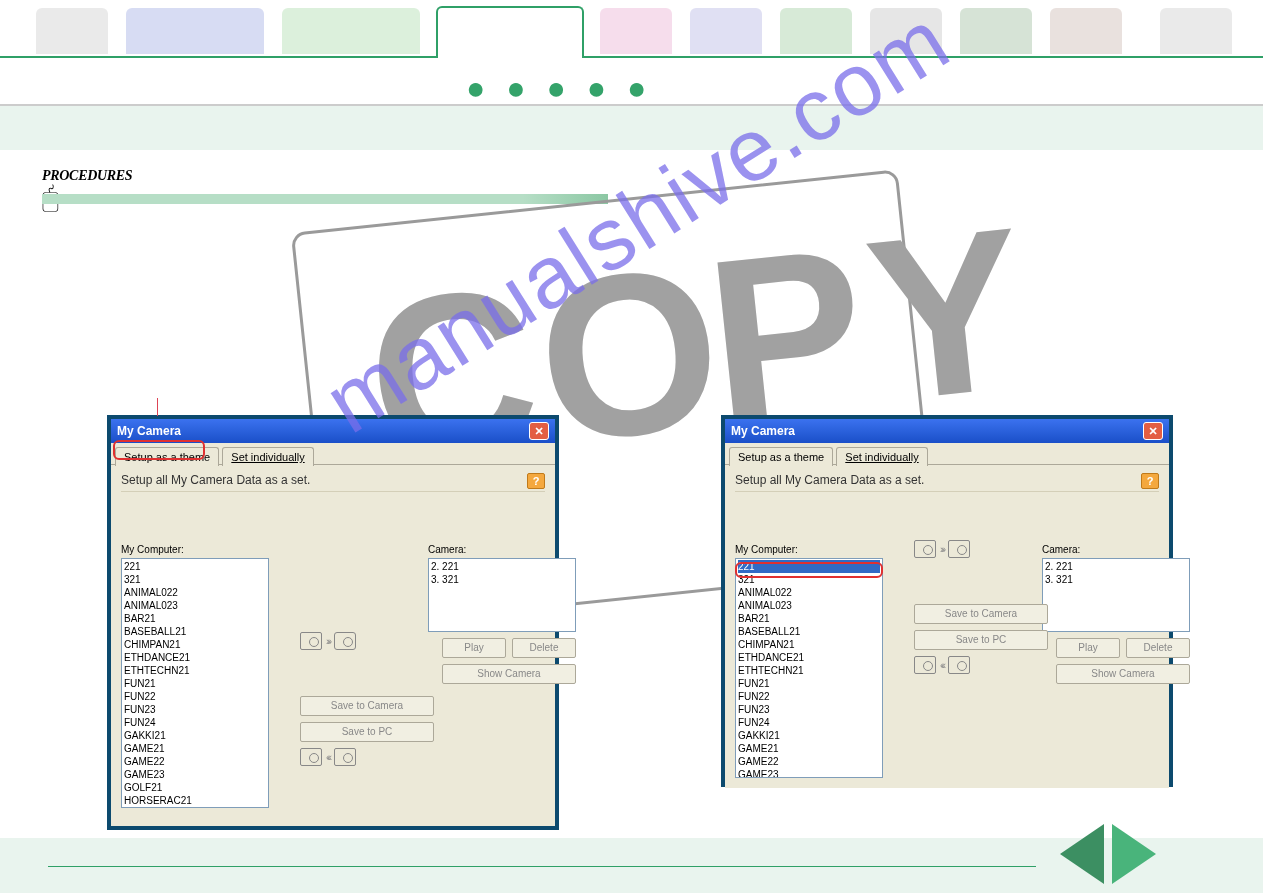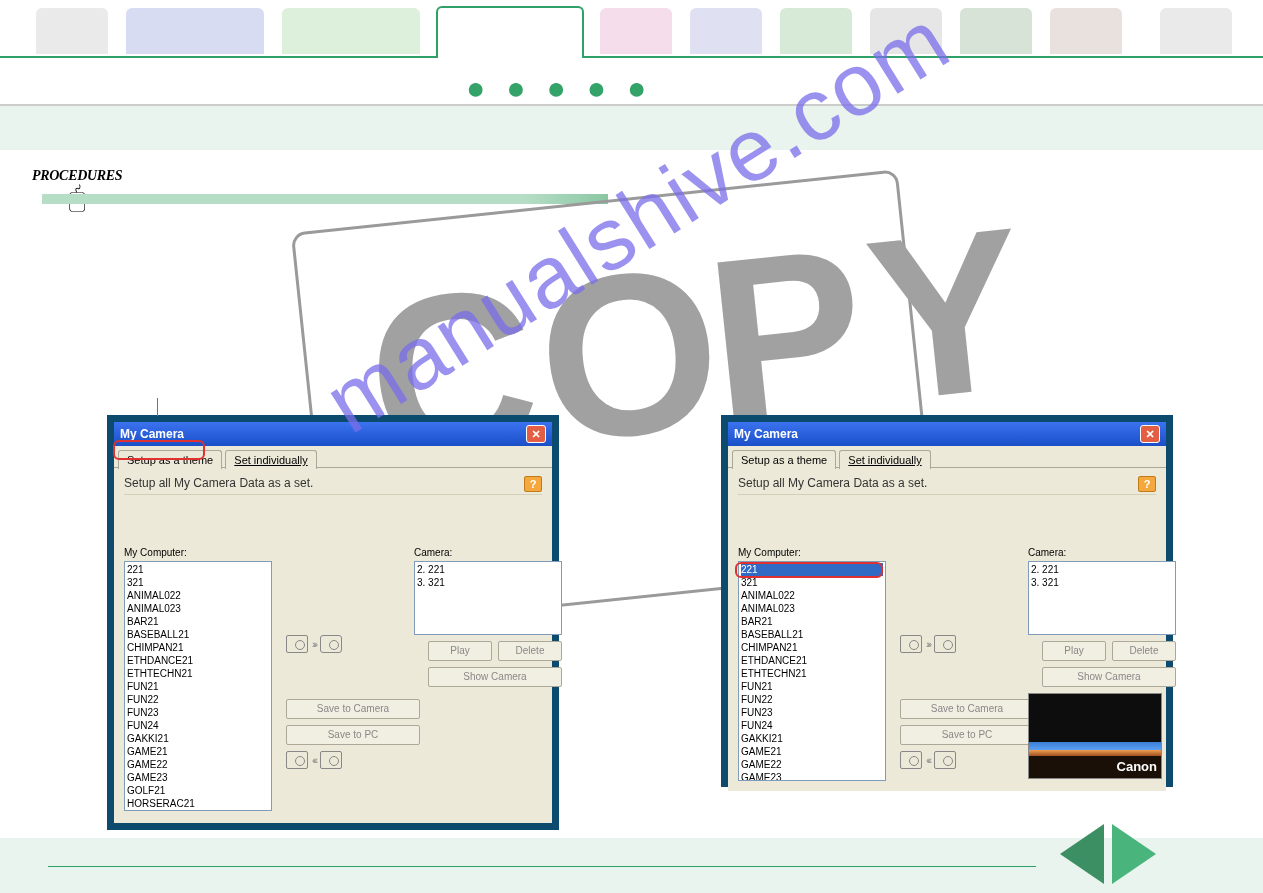--- a/index.html
+++ b/index.html
@@ -22,52 +22,52 @@
 
   .rule1 { position:absolute; left:0; top:56px; width:100%; height:2px; background:#2fa067; }
   .active-mask { position:absolute; left:438px; top:54px; width:144px; height:6px; background:#fff; z-index:6; }
 
   .dots { position:absolute; left:466px; top:70px; color:#34a36a; font-size:32px; letter-spacing:6px; font-weight:bold; }
 
   .rule2 { position:absolute; left:0; top:104px; width:100%; height:2px; background:#ccc; }
   .mint-band { position:absolute; left:0; top:106px; width:100%; height:44px; background:#e9f4ee; }
 
   
-  .proc-wrap { position:absolute; left:32px; top:168px;text-align:center; }
+  .proc-wrap { position:absolute; left:42px; top:168px; }
   .proc-label { font-family:'Times New Roman',serif; font-style:italic; font-weight:bold; font-size:14px; letter-spacing:-0.3px; }
   .mouse-icon { font-size:28px; margin-top:-2px; }
   .proc-bar { position:absolute; left:42px; top:194px; width:566px; height:10px; background:linear-gradient(to right,#b6dec6 0%, #b6dec6 85%, #8bc7a3 100%); }
 
   
   .watermark { position:absolute; left:280px; top:170px; font-size:88px; color:#7a6eea; font-family:Arial,sans-serif; transform:rotate(-32deg); opacity:0.75; letter-spacing:2px; pointer-events:none; z-index:20; }
   
   .stamp { position:absolute; left:310px; top:200px; width:610px; height:400px; pointer-events:none; z-index:10; }
   .stamp-outer { position:absolute; inset:0; border:3px solid #9a9a9a; border-radius:14px; transform:rotate(-6deg); }
   .copy-letter { position:absolute; font:bold 230px/1 Arial,sans-serif; color:#a1a1a1; transform:rotate(-6deg); }
   .cl1 { left:60px;  top:60px; }
   .cl2 { left:230px; top:40px; }
   .cl3 { left:400px; top:20px; }
   .cl4 { left:560px; top:0; }
 
   
-  .dlg { position:absolute; width:452px; border:7px solid #0c4a6e; background:#ece9d8; font-size:11px; z-index:15; }
+  .dlg { position:absolute; width:452px; border:4px solid #0c4a6e; background:#ece9d8; font-size:11px; z-index:15; }
   .dlg1 { left:107px; top:415px; height:415px; }
   .dlg2 { left:721px; top:415px; height:372px; }
   .titlebar { height:24px; background:linear-gradient(to bottom,#3b72ef,#1a4fc8); color:#fff; display:flex; align-items:center; padding:0 6px; font-weight:bold; font-size:12px; }
   .titlebar .spacer { flex:1; }
   .close-btn { width:20px; height:18px; background:#e35e43; border:1px solid #fff; border-radius:3px; display:flex; align-items:center; justify-content:center; color:#fff; font-size:11px; cursor:pointer; }
   .tabstrip { background:#ece9d8; padding:4px 0 0 4px; border-bottom:1px solid #aca899; position:relative; height:22px; }
   .wintab { display:inline-block; padding:3px 8px 3px 8px; font-size:11px; border:1px solid #aca899; border-bottom:none; background:#ece9d8; border-radius:3px 3px 0 0; position:relative; top:0; cursor:pointer; }
   .wintab.active { background:#ece9d8; z-index:3; }
   .wintab.other { text-decoration:underline; }
   .tabpage { background:#ece9d8; padding:8px 10px 10px 10px; }
   .desc { font-size:12px; color:#333; }
   .help { float:right; width:18px; height:16px; background:#f4a83e; border:1px solid #c07a1a; border-radius:2px; color:#fff; font-weight:bold; text-align:center; line-height:14px; cursor:pointer; }
   .innerline { clear:both; border-top:1px solid #d4cfb8; margin:4px 0 12px; }
-  .cols { display:flex; gap:14px; }
+  .cols { display:flex; gap:31px; }
   .colL { width:148px; }
   .colR { flex:1; }
   .colLabel { font-size:10px; margin-bottom:3px; }
   .listbox { width:148px; height:250px; background:#fff; border:1px solid #7f9db9; overflow-y:scroll; font-size:10px; padding:1px 2px; line-height:13px; }
   .listbox.short { height:74px; }
   .listitem { white-space:nowrap; cursor:default; }
   .listitem.sel { background:#316ac5; color:#fff; }
   .btnrow { display:flex; gap:6px; margin-top:6px; justify-content:flex-end; }
   .winbtn { width:64px; height:20px; background:#f1efe2; border:1px solid #aca899; border-radius:2px; font-size:10px; color:#888; text-align:center; line-height:18px; cursor:pointer; }
   .winbtn.wide { width:134px; }
@@ -267,26 +267,20 @@
                 <div class="listitem">2. 221</div>
                 <div class="listitem">3. 321</div>
               </div>
             <div class="btnrow">
               <div class="winbtn">Play</div>
               <div class="winbtn">Delete</div>
             </div>
             <div class="btnrow">
                 <div class="winbtn wide">Show Camera</div>
               </div>
-            <div class="preview">
-              <div class="sky"></div>
-                <div class="orange"></div>
-                <div class="dark"></div>
-              <div class="brand">Canon</div>
-            </div>
           </div>
         </div>
         <div style="display:flex; align-items:center; gap:10px; margin-top:-150px;">
           <div class="transfer">
               <span class="bx"></span>
               <span class="chev">›››</span>
               <span class="bx"></span>
             </div>
         </div>
         <div style="height:36px"></div>

